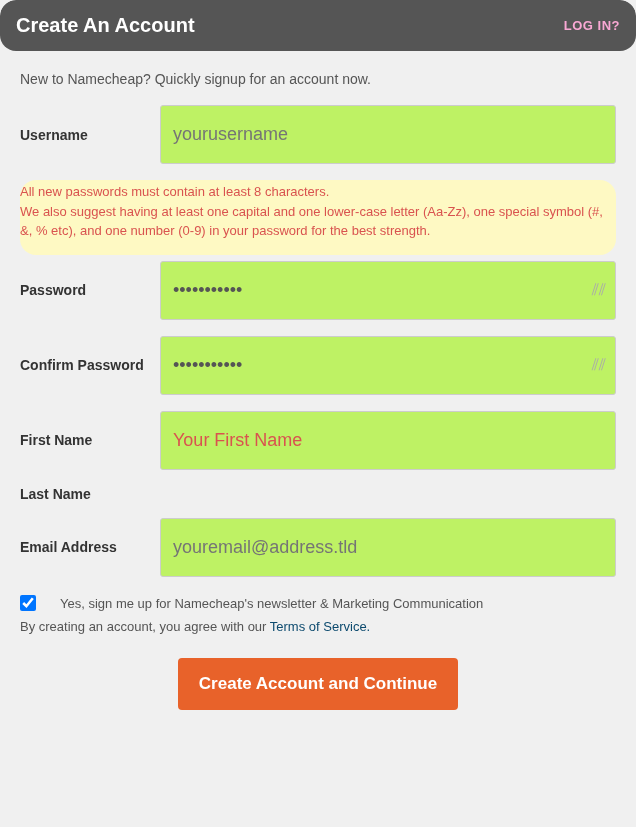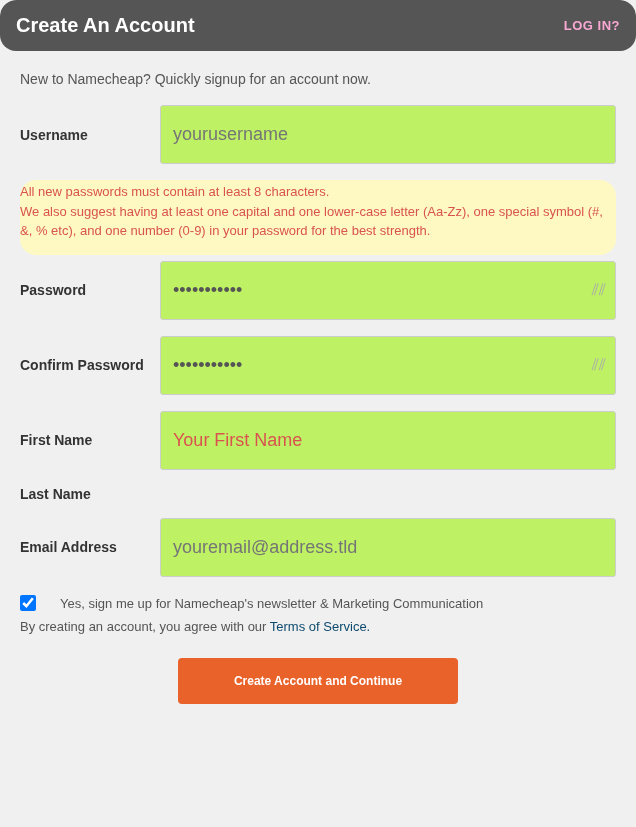--- a/index.html
+++ b/index.html
@@ -116,21 +116,21 @@
     }
     .submit-btn {
       display: block;
       width: 280px;
       margin: 0 auto;
       background: #e8622a;
       color: #fff;
       border: none;
       border-radius: 4px;
       padding: 16px 20px;
-      font-size: 12px;
+      font-size: 17px;
       font-weight: bold;
       cursor: pointer;
     }
   </style>
 </head>
 <body>
 
 <div class="header">
   <span class="header-title">Create An Account</span>
   <a class="header-login">LOG IN?</a>

